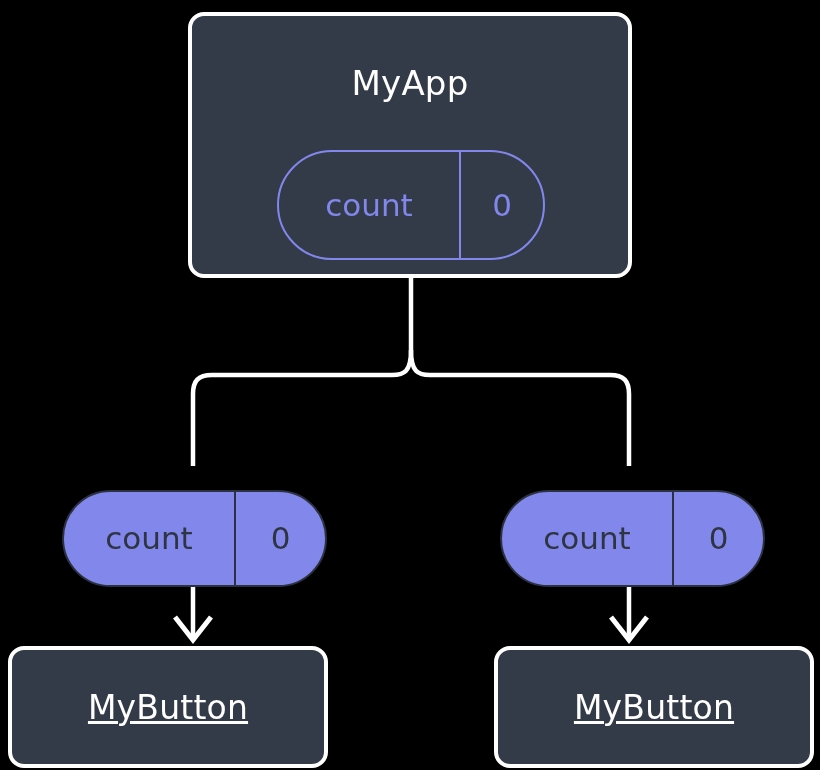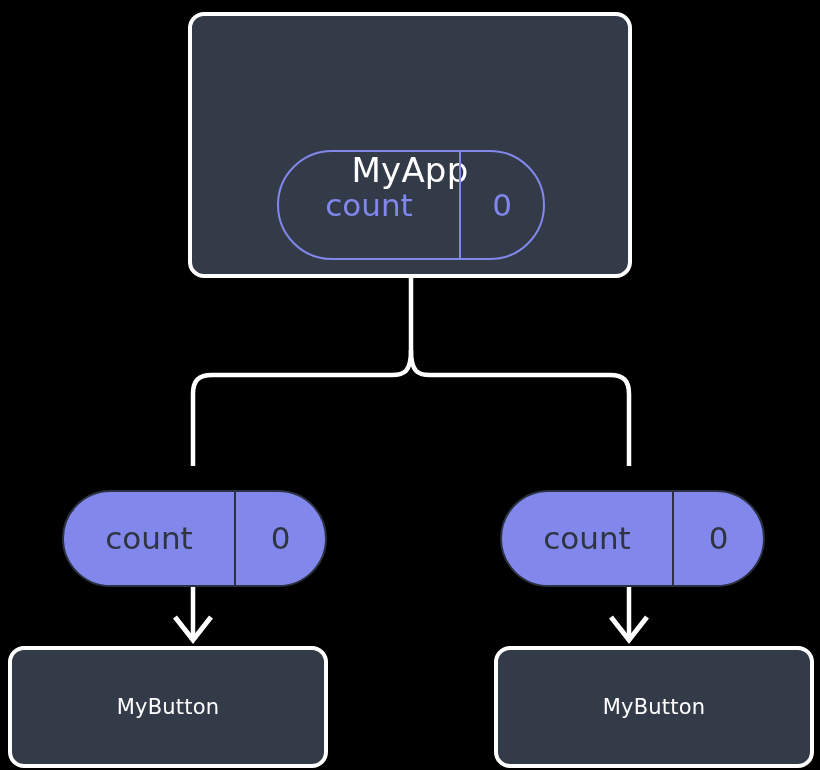--- a/index.html
+++ b/index.html
@@ -40,21 +40,21 @@
     letter-spacing: 0.2px;
     line-height: 1;
     white-space: nowrap;
   }
   
   #root-node {
     left: 188px;
     top: 12px;
     width: 444px;
     height: 266px;
-    justify-content: center;
+    justify-content: flex-start;
     padding-top: 50px;
   }
   
   .pill {
     position: absolute;
     box-sizing: border-box;
     display: flex;
     align-items: stretch;
     border-radius: 999px;
     margin-top: 24px;
@@ -116,21 +116,21 @@
     height: 122px;
     justify-content: center;
   }
   #leaf-right {
     left: 494px;
     top: 646px;
     width: 320px;
     height: 122px;
     justify-content: center;
   }
-  #leaf-left .node-title, #leaf-right .node-title { font-size: 21px; }
+  #leaf-left .node-title, #leaf-right .node-title { font-size: 33px; text-decoration: underline; }
 </style>
 </head>
 <body>
 
 <div id="stage">
 
   <svg id="wires" viewBox="0 0 820 770">
 
     <path d="M 411 278 L 411 350" fill="none" stroke="#FFFFFF" stroke-width="4.5" stroke-linecap="butt"></path>
 

